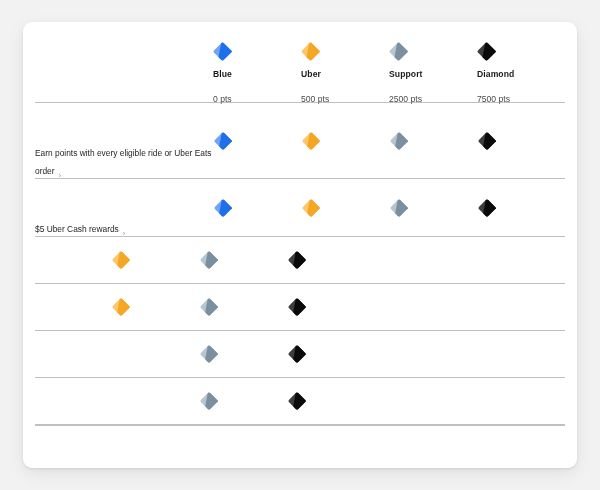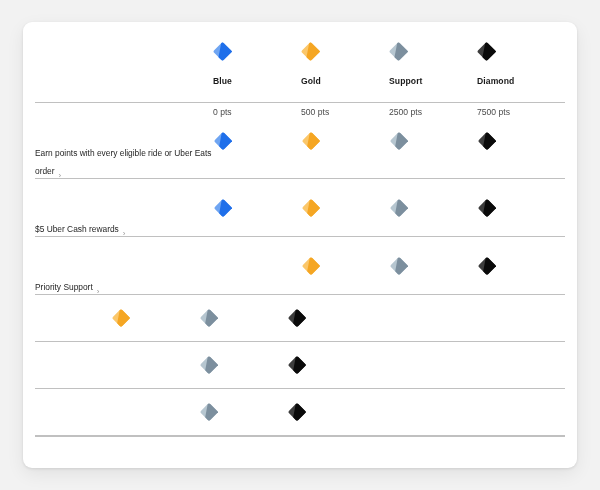--- a/index.html
+++ b/index.html
@@ -61,28 +61,28 @@
 
   #header-row .tier-cell {
     padding-top: 14px;
   }
 
   .tier-head-name {
     font-size: 8.6px;
     font-weight: bold;
     color: #1a1a1a;
     letter-spacing: 0.01em;
-    margin-top: 15px;
+    margin-top: 8px;
     white-space: nowrap;
   }
 
   .tier-head-pts {
     font-size: 8.6px;
     color: #4a4a4a;
-    margin-top: 21px;
+    margin-top: 15px;
     white-space: nowrap;
   }
 
   
   .diamond {
     width: 18px;
     height: 18px;
     display: block;
   }
 
@@ -143,21 +143,21 @@
               <rect x="14" y="14" width="72" height="72" rx="10" fill="#6fa5f2"></rect>
               <path d="M14 24 a10 10 0 0 1 10 -10 h62 v62 a10 10 0 0 1 -10 10 h-20 z" fill="#1f6fea"></path>
             </g>
           </svg></span><div class="tier-head-name">Blue</div><div class="tier-head-pts">0 pts</div></div>
     <div class="tier-cell"><span><svg class="diamond head" viewBox="0 0 100 100" aria-hidden="true">
             <defs></defs>
             <g transform="translate(50,50) rotate(45) translate(-50,-50)">
               <rect x="14" y="14" width="72" height="72" rx="10" fill="#fbc76a"></rect>
               <path d="M14 24 a10 10 0 0 1 10 -10 h62 v62 a10 10 0 0 1 -10 10 h-20 z" fill="#f5a623"></path>
             </g>
-          </svg></span><div class="tier-head-name">Gold</div><div class="tier-head-pts">500 pts</div></div>
+          </svg></span><div class="tier-head-name">Uber</div><div class="tier-head-pts">500 pts</div></div>
     <div class="tier-cell"><span><svg class="diamond head" viewBox="0 0 100 100" aria-hidden="true">
             <defs></defs>
             <g transform="translate(50,50) rotate(45) translate(-50,-50)">
               <rect x="14" y="14" width="72" height="72" rx="10" fill="#b6c6d0"></rect>
               <path d="M14 24 a10 10 0 0 1 10 -10 h62 v62 a10 10 0 0 1 -10 10 h-20 z" fill="#7c8f9e"></path>
             </g>
           </svg></span><div class="tier-head-name">Support</div><div class="tier-head-pts">2500 pts</div></div>
     <div class="tier-cell"><span><svg class="diamond head" viewBox="0 0 100 100" aria-hidden="true">
             <defs></defs>
             <g transform="translate(50,50) rotate(45) translate(-50,-50)">
@@ -259,21 +259,20 @@
               <g transform="translate(50,50) rotate(45) translate(-50,-50)">
                 <rect x="14" y="14" width="72" height="72" rx="10" fill="#3d3d3d"></rect>
                 <path d="M14 24 a10 10 0 0 1 10 -10 h62 v62 a10 10 0 0 1 -10 10 h-20 z" fill="#0a0a0a"></path>
               </g>
             </svg>
           </span>
         </div>
       </div>
       <div class="divider"></div>
       <div class="grid-row feature-row">
-        <div class="label-cell"><span class="feature-label">Priority Support</span><span class="chevron">›</span></div>
         <div class="tier-cell">
           <span class="diamond-slot empty"></span>
         </div>
         <div class="tier-cell">
           <span class="diamond-slot">
             <svg class="diamond " viewBox="0 0 100 100" aria-hidden="true">
               <defs></defs>
               <g transform="translate(50,50) rotate(45) translate(-50,-50)">
                 <rect x="14" y="14" width="72" height="72" rx="10" fill="#fbc76a"></rect>
                 <path d="M14 24 a10 10 0 0 1 10 -10 h62 v62 a10 10 0 0 1 -10 10 h-20 z" fill="#f5a623"></path>

